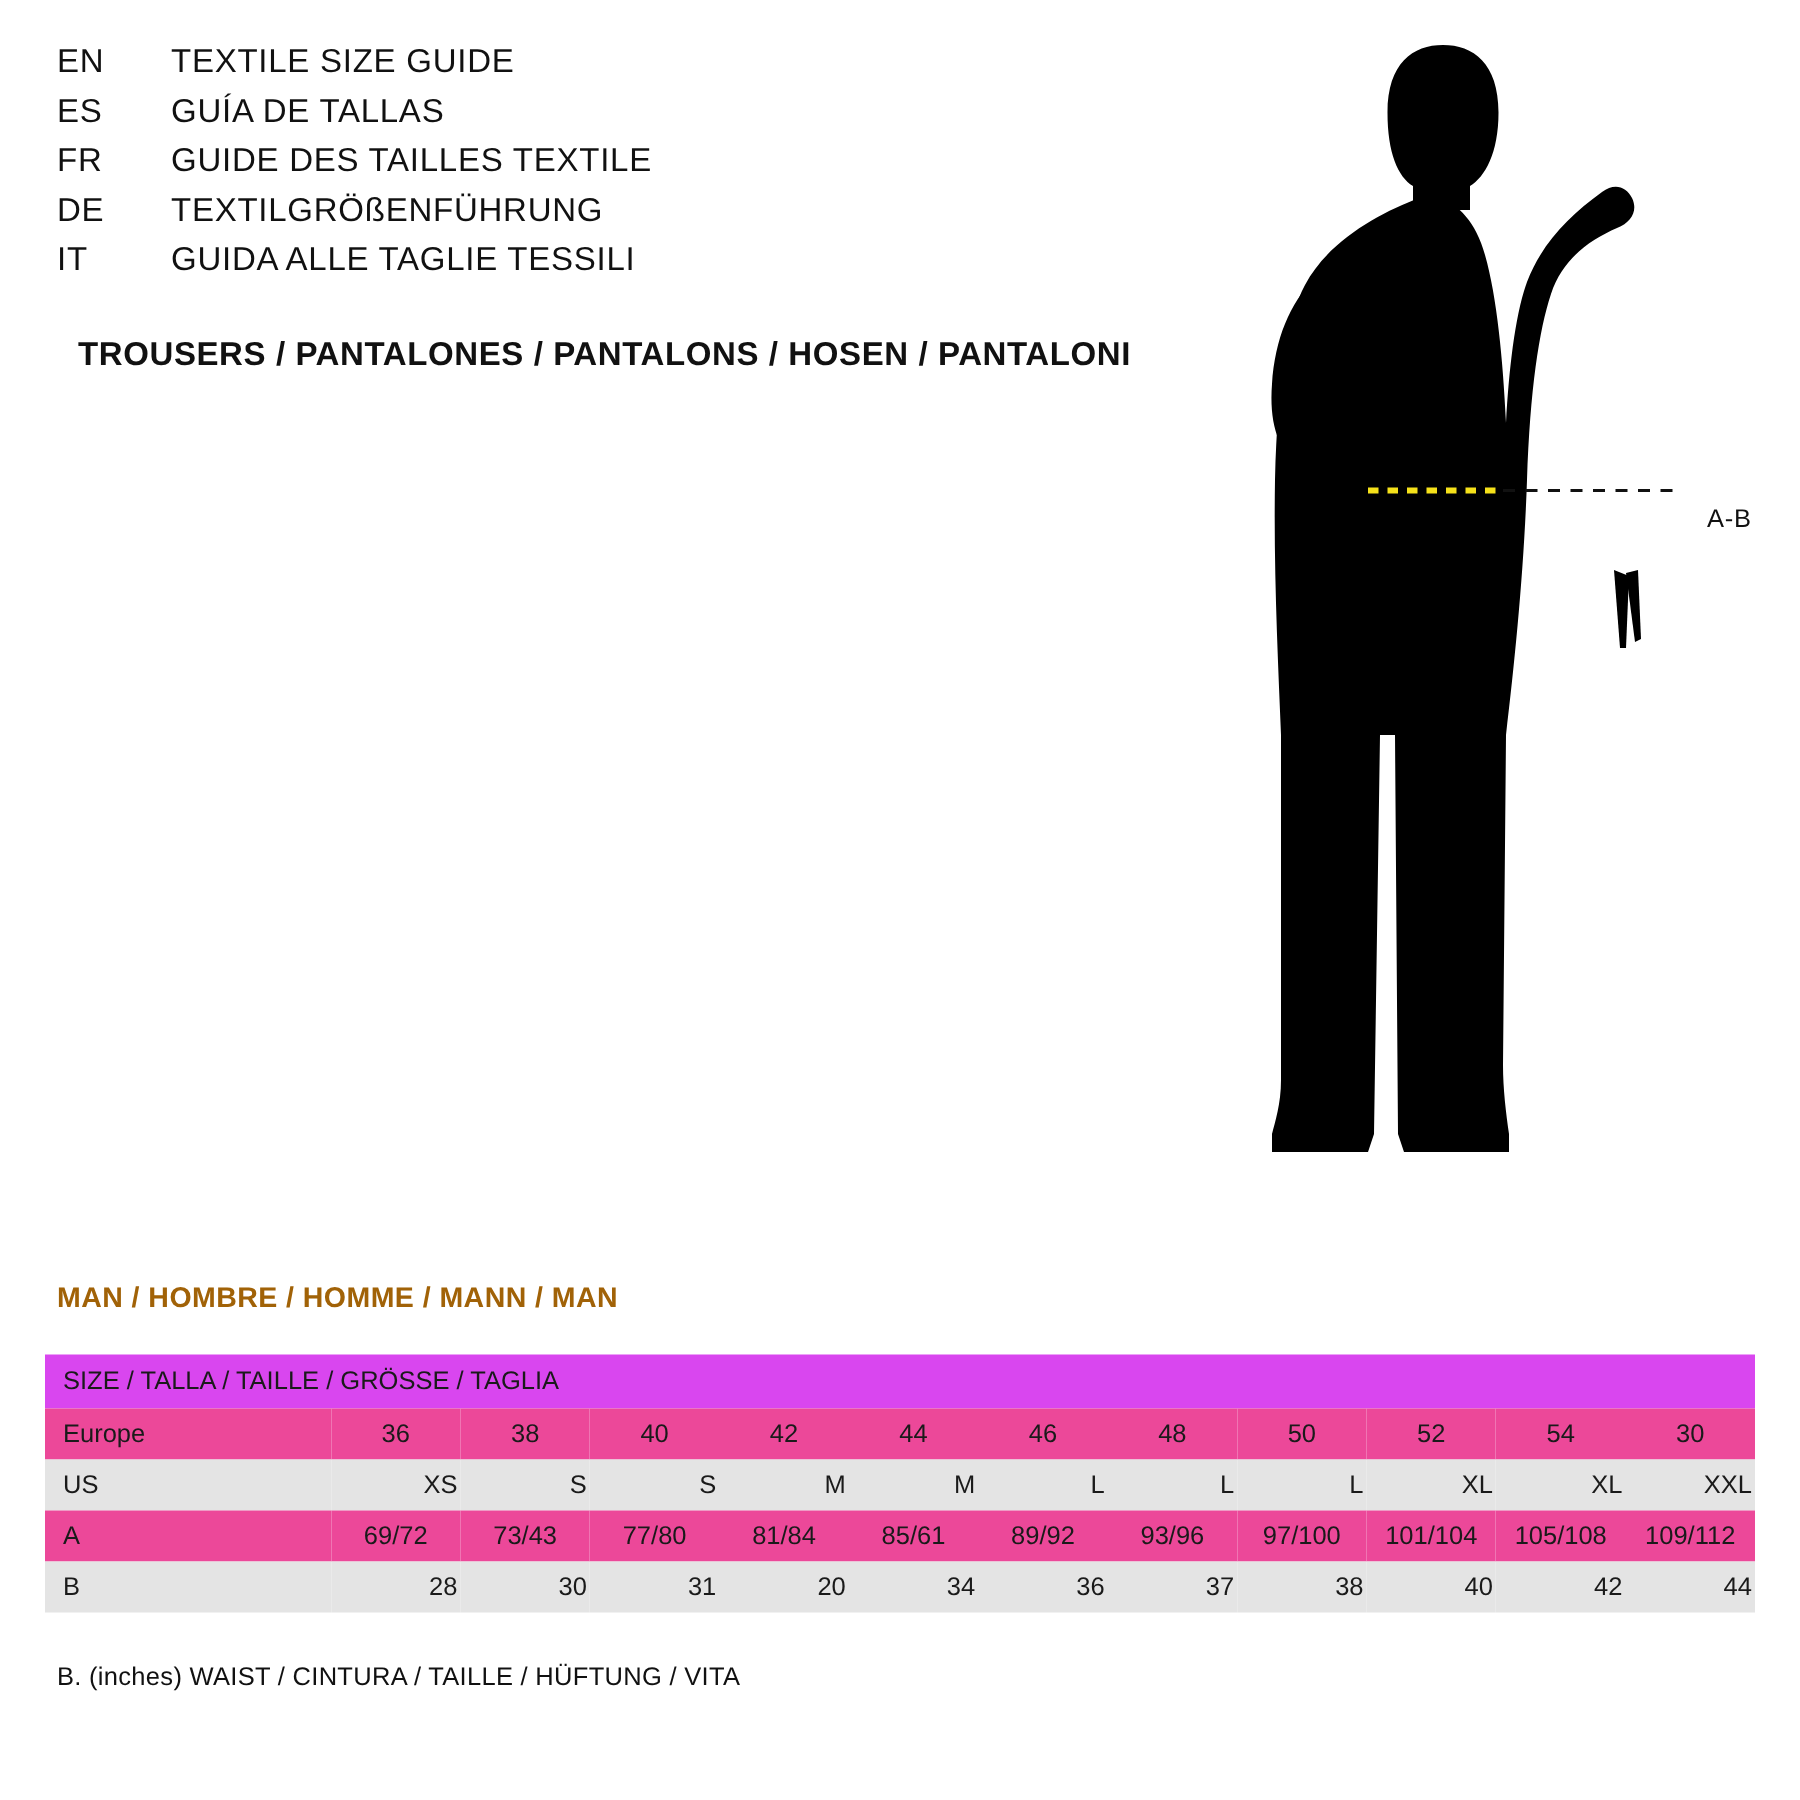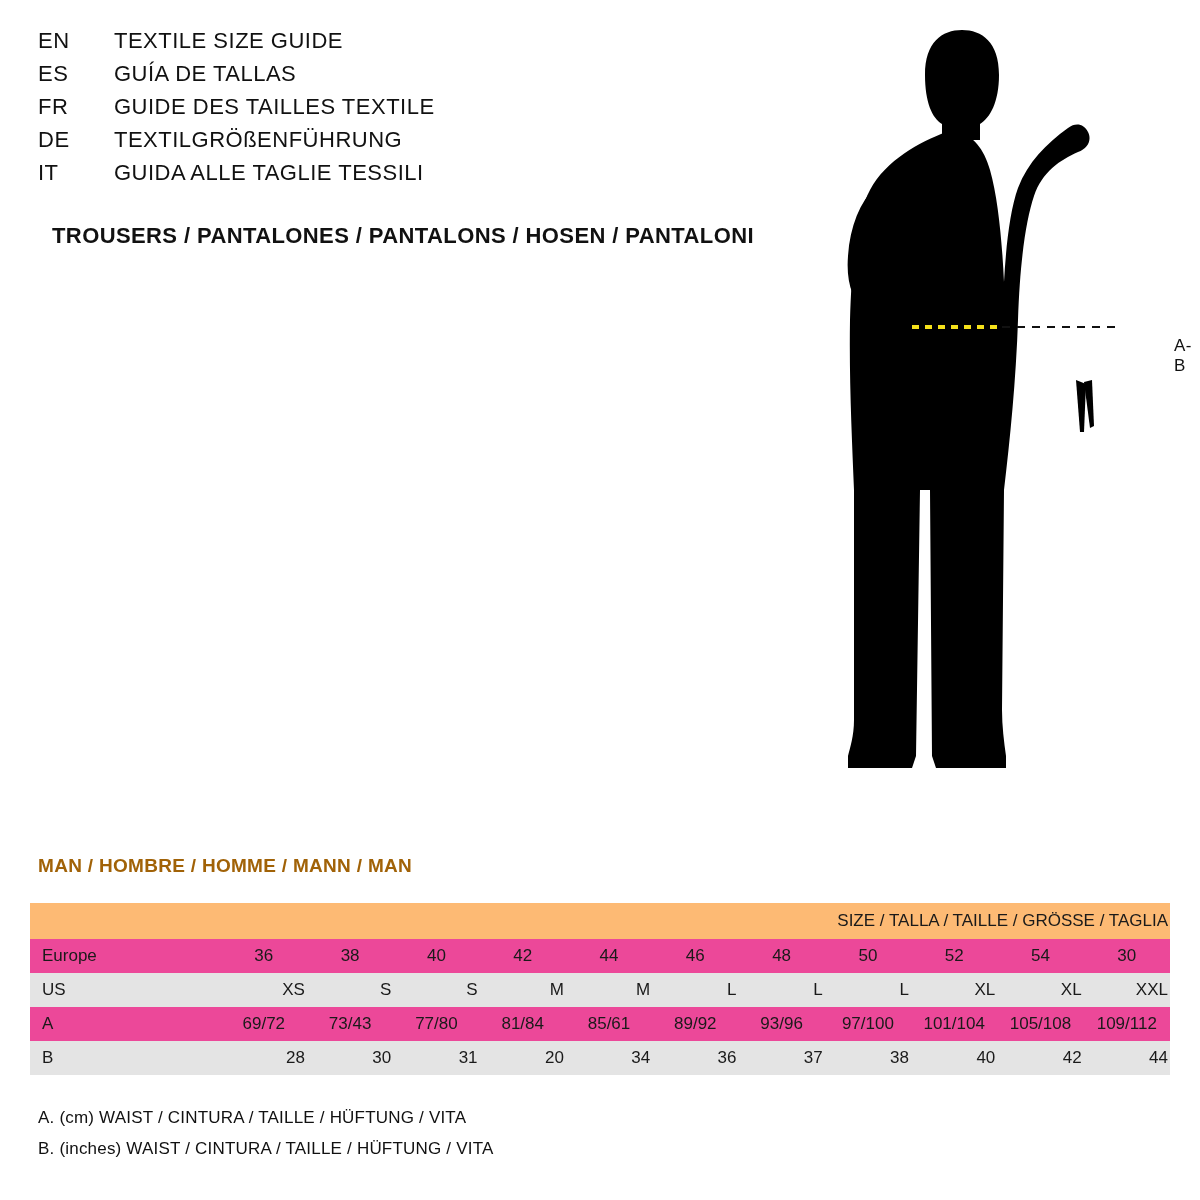--- a/index.html
+++ b/index.html
@@ -66,21 +66,20 @@
   .figure-svg {
     display: block;
   }
   .ab-label {
     position: absolute;
     left: 318px;
     top: 316px;
     font-size: 17px;
     color: #111111;
     letter-spacing: 0.5px;
-    margin-left: 36px;
   }
 
   
   .section-title {
     position: absolute;
     left: 38px;
     top: 855px;
     font-size: 19px;
     font-weight: bold;
     letter-spacing: 0.3px;
@@ -100,22 +99,22 @@
     color: #1a1a1a;
     text-align: center;
     padding: 7px 2px;
     border: none;
   }
   .size-table .rowhead {
     text-align: left;
     padding-left: 12px;
   }
   .row-head-band td {
-    background: #fdba74;
-    text-align: right;
+    background: #d946ef;
+    text-align: left;
     padding-left: 12px;
     font-size: 17px;
     padding-top: 8px;
     padding-bottom: 8px;
   }
   .row-light td { background: #ec4899; }
   .row-mid td { background: #e4e4e4; text-align: right; }
 
   
   .footnotes {
@@ -272,17 +271,16 @@
         <td>37</td>
         <td>38</td>
         <td>40</td>
         <td>42</td>
         <td>44</td>
       </tr>
     </tbody>
   </table>
 
   <div class="footnotes">
-    <div class="footnote">A. (cm) WAIST / CINTURA / TAILLE / HÜFTUNG / VITA</div>
     <div class="footnote">B. (inches) WAIST / CINTURA / TAILLE / HÜFTUNG / VITA</div>
   </div>
 
 </div>
 
 </body></html>

